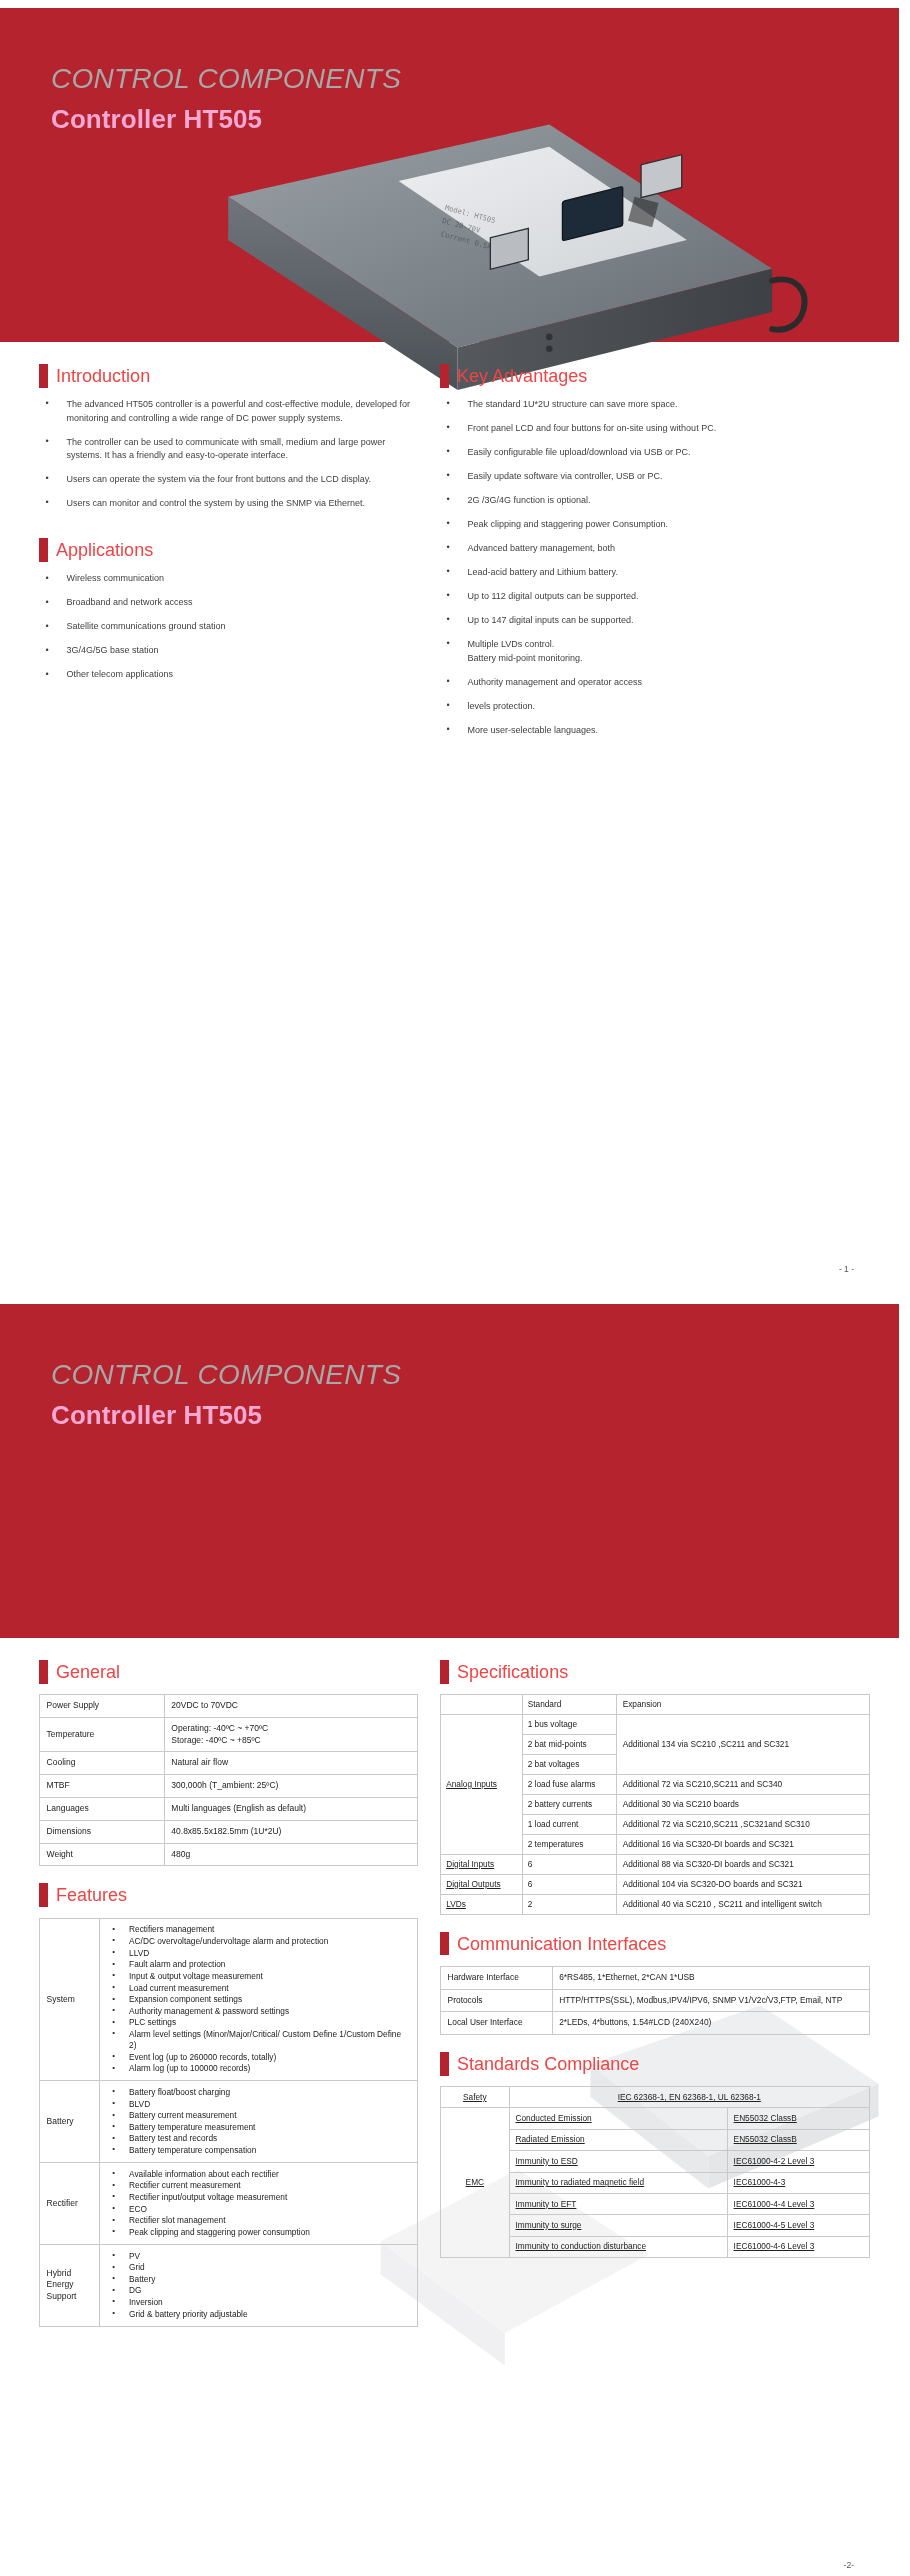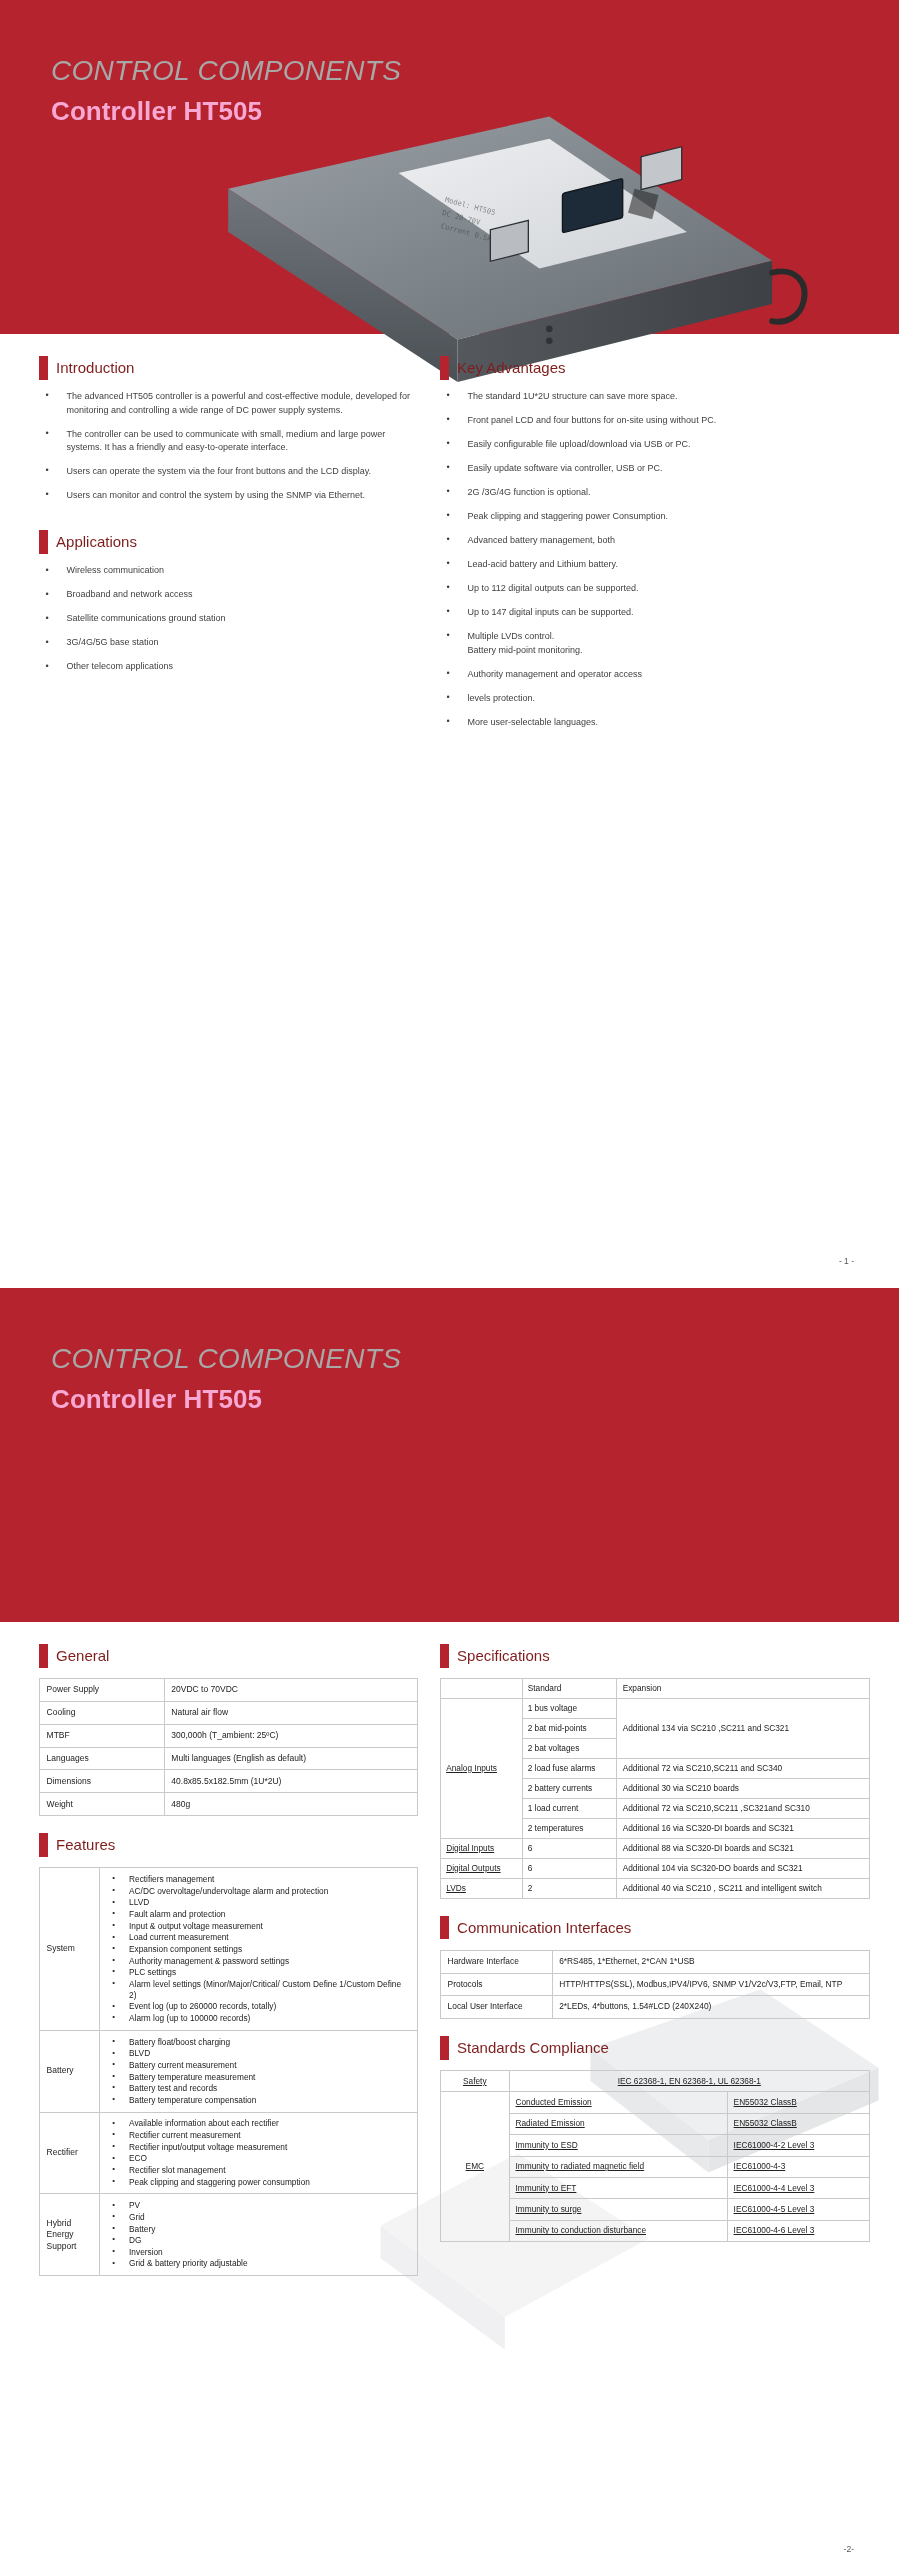--- a/index.html
+++ b/index.html
@@ -11,20 +11,21 @@
     font-family: "Liberation Sans", sans-serif;
     color: #3a3a3a;
     width: 911px;
   }
   .page {
     position: relative;
     width: 899px;
     height: 1288px;
     background: #ffffff;
     overflow: hidden;
+    margin-top: 8px;
   }
 
   
   .banner {
     position: relative;
     width: 911px;
     height: 334px;
     background: #b5242e;
     overflow: visible;
   }
@@ -81,23 +82,23 @@
     gap: 7.9px;
     margin: 0 0 10.5px 0;
   }
   .sec-bar {
     width: 9.2px;
     height: 23.6px;
     background: #b5242e;
     flex: none;
   }
   .sec-title {
-    font-size: 15px;
+    font-size: 18px;
     font-weight: 400;
-    color: #7f1d1d;
+    color: #ef4444;
     line-height: 1;
   }
 
   
   ul.bullets {
     list-style: none;
     margin: 0 0 5.2px 0;
     padding: 0;
   }
   ul.bullets > li {
@@ -345,20 +346,25 @@
         <span class="sec-title">General</span>
       </div>
 
       <table class="grid general">
         <tbody>
           <tr>
             <td class="label">Power Supply</td>
             <td class="nowrapcell">20VDC to 70VDC</td>
           </tr>
           <tr>
+            <td class="label">Temperature</td>
+            <td class="nowrapcell">Operating: -40ºC ~ +70ºC
+Storage: -40ºC ~ +85ºC</td>
+          </tr>
+          <tr>
             <td class="label">Cooling</td>
             <td class="nowrapcell">Natural air flow</td>
           </tr>
           <tr>
             <td class="label">MTBF</td>
             <td class="nowrapcell">300,000h (T_ambient: 25ºC)</td>
           </tr>
           <tr>
             <td class="label">Languages</td>
             <td class="nowrapcell">Multi languages (English as default)</td>

